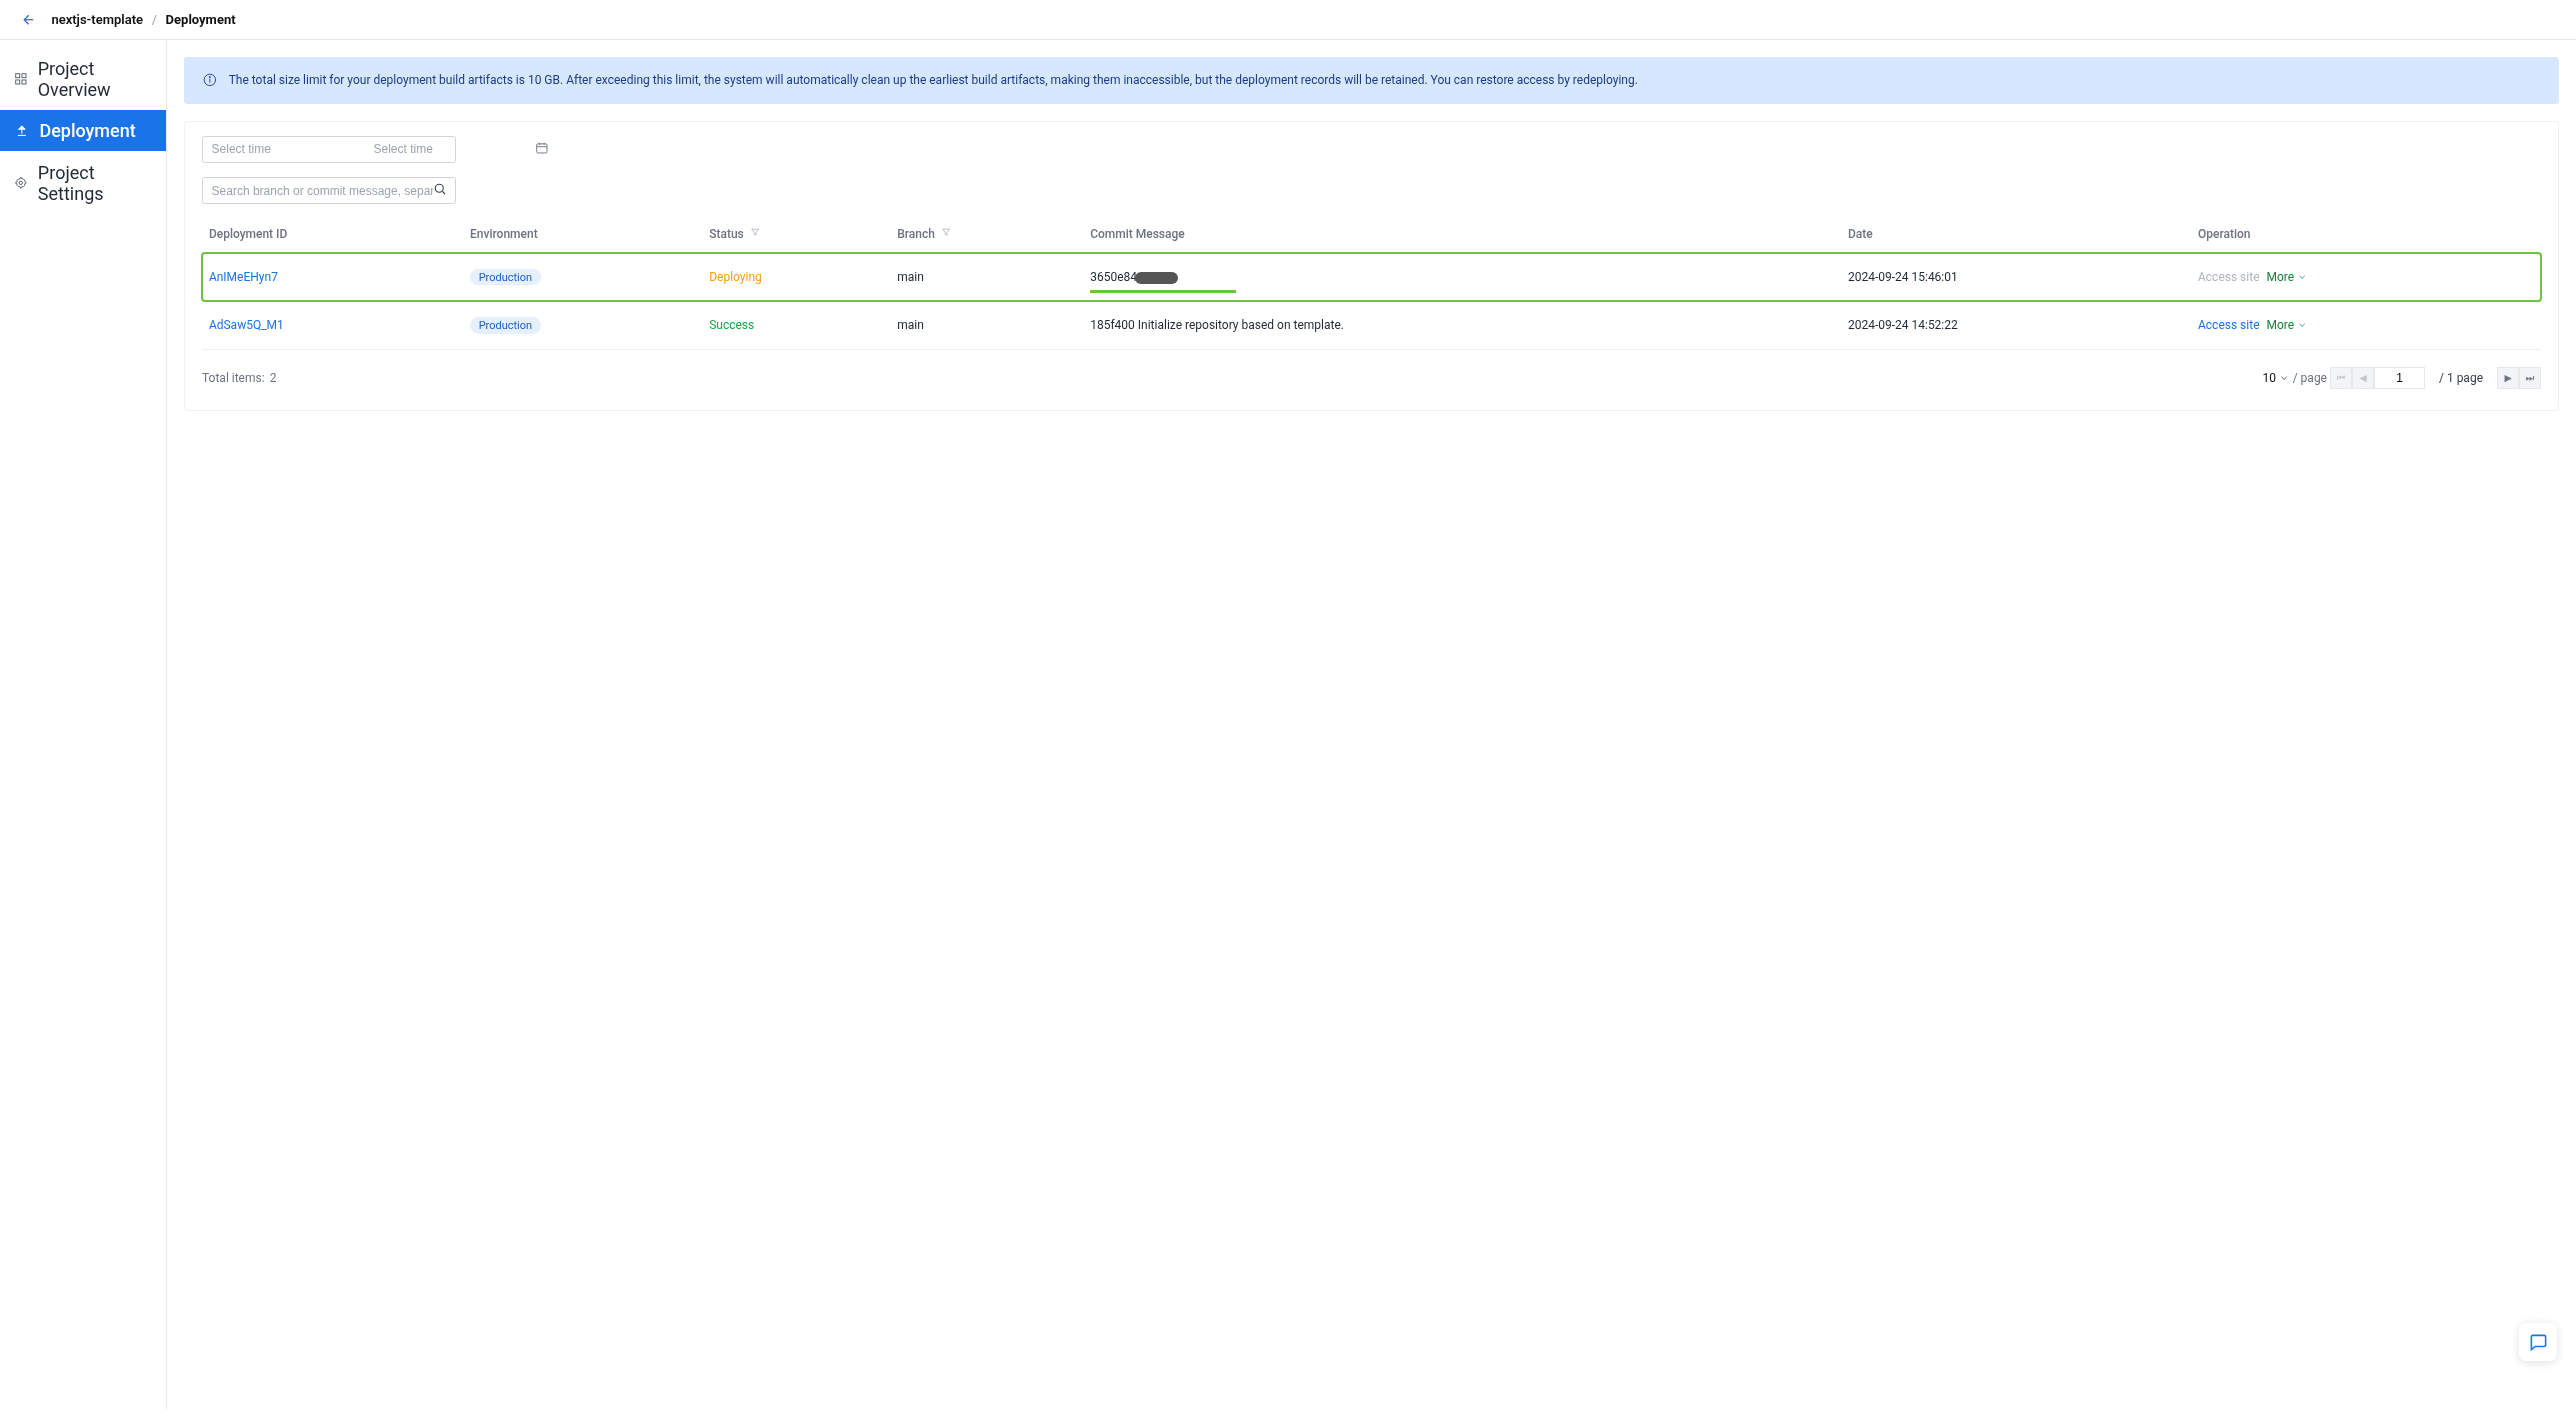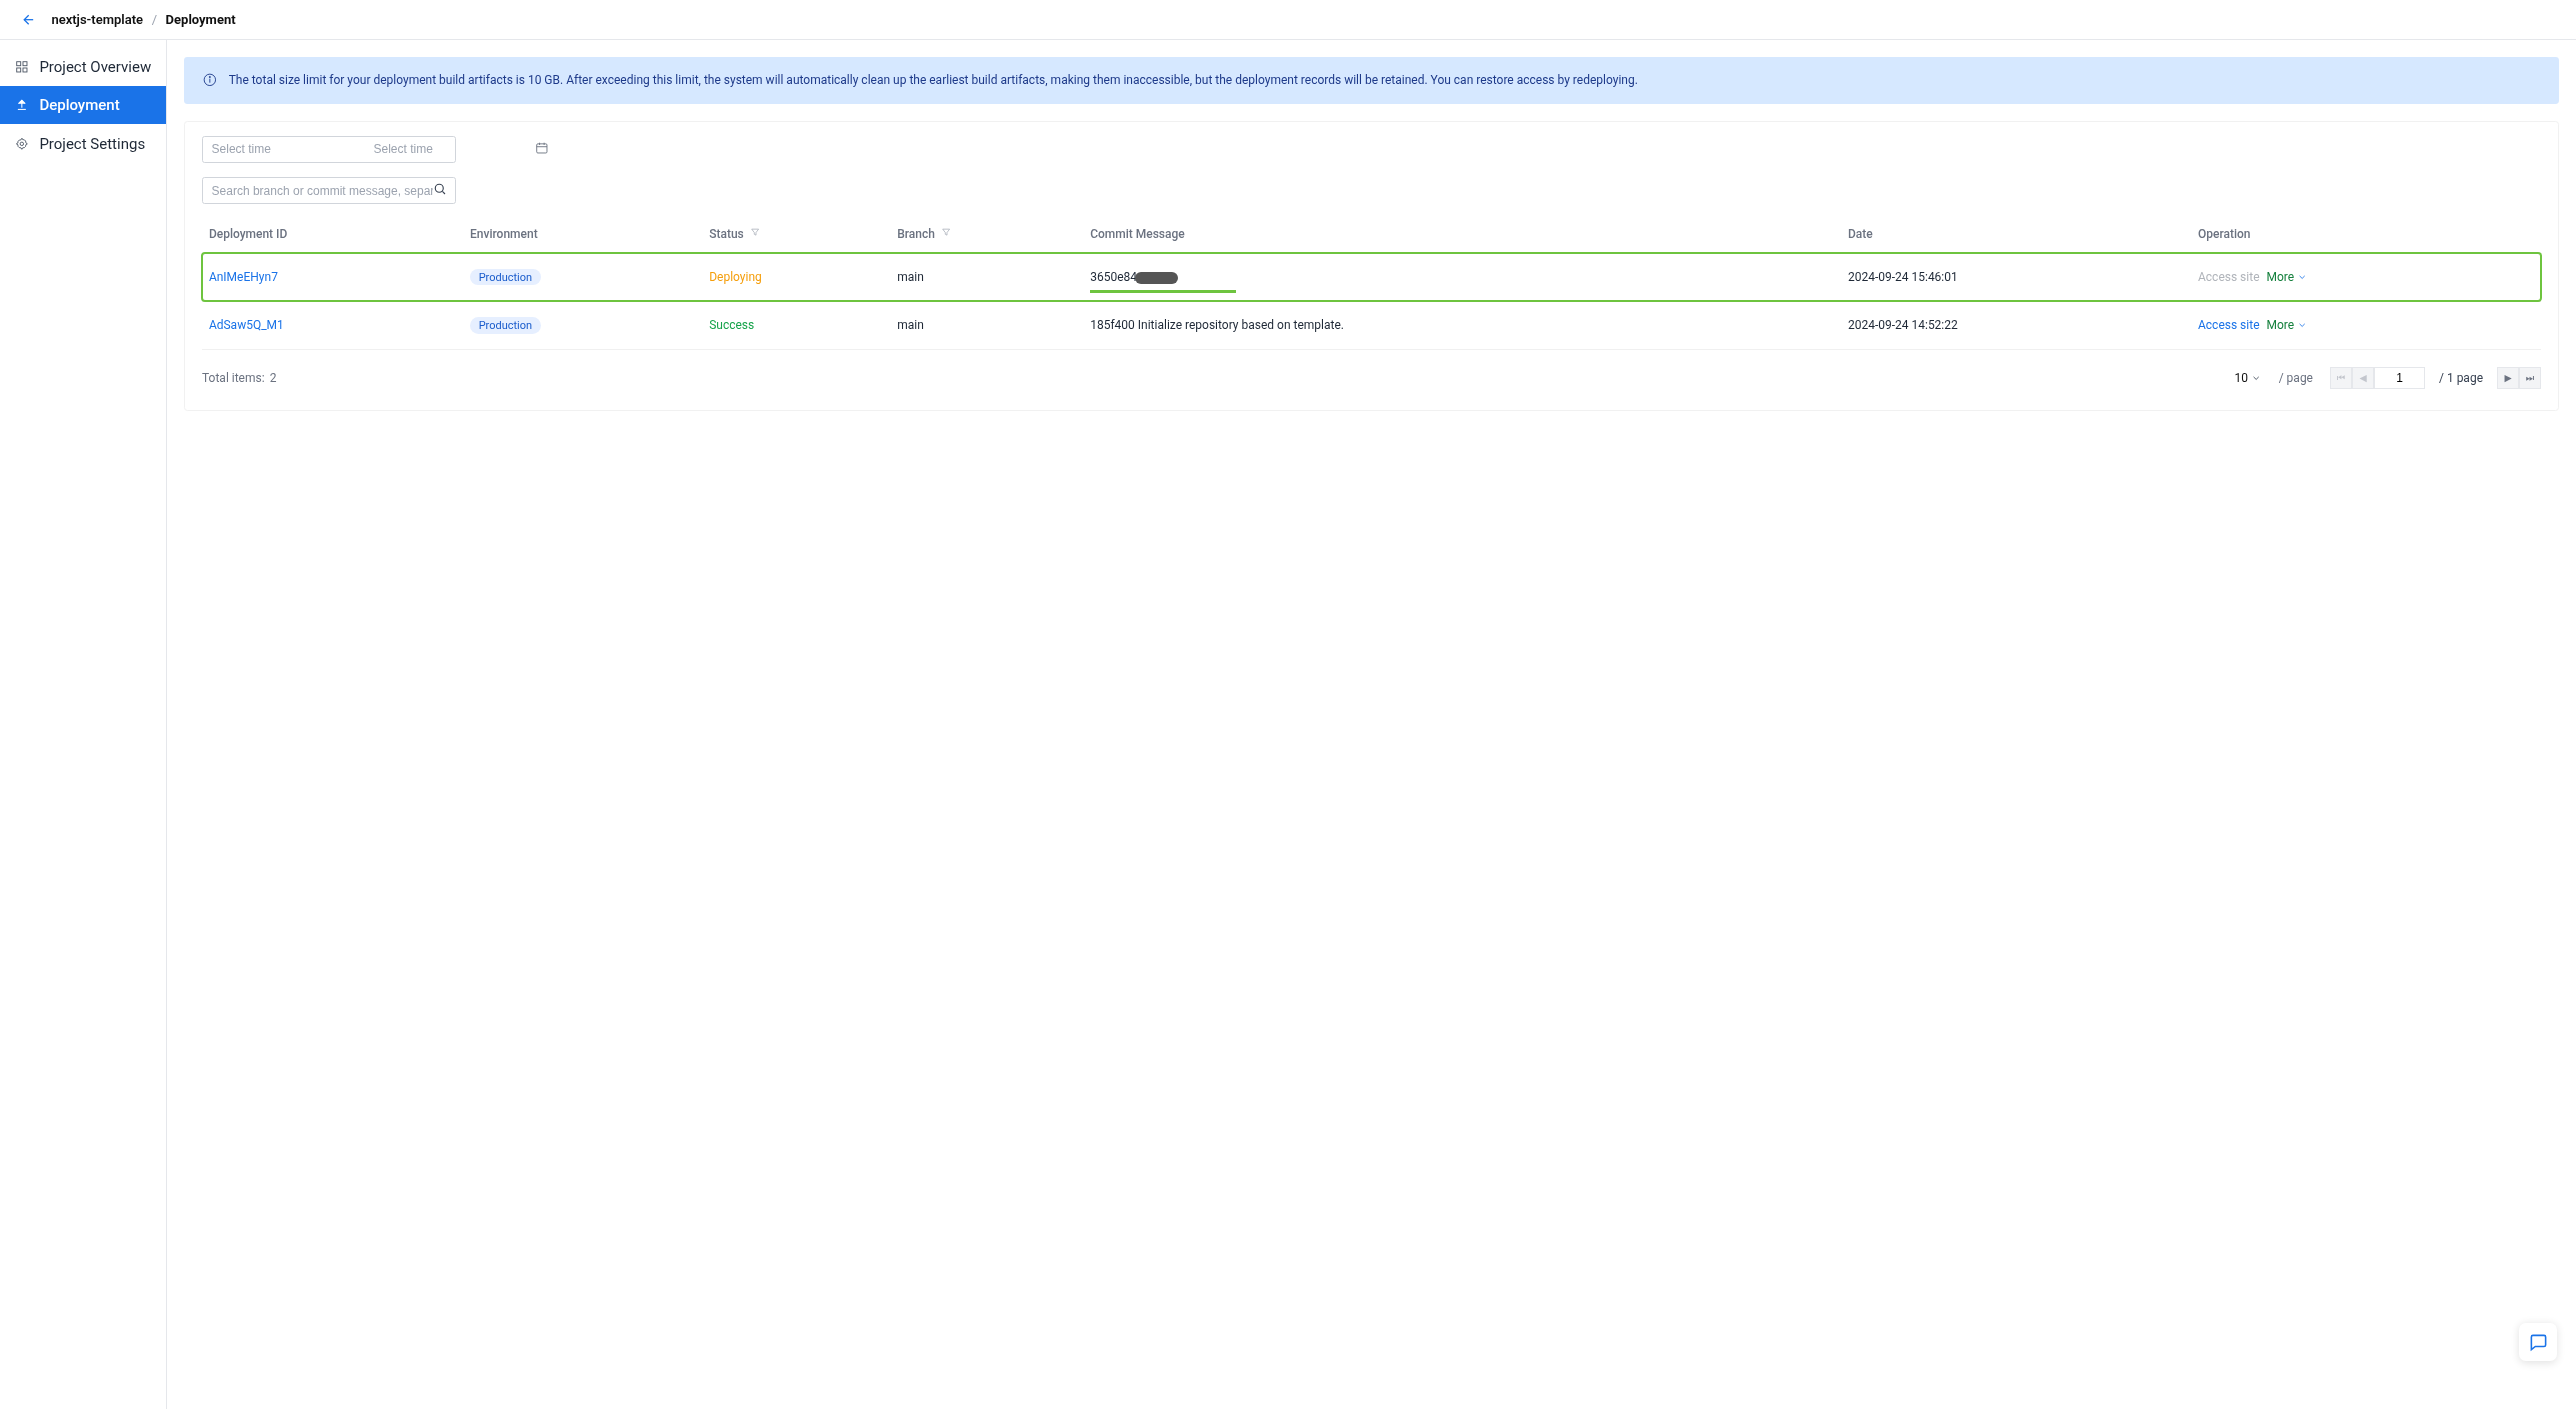--- a/index.html
+++ b/index.html
@@ -40,21 +40,21 @@
     width: 167px;
     border-right: 0.9px solid #e5e7eb;
     padding-top: 6.9px;
   }
   .side-item {
     display: flex;
     align-items: center;
     gap: 10.3px;
     padding: 10.3px 13.7px;
     cursor: pointer;
-    font-size: 15px;
+    font-size: 18px;
     color: #1f2937;
   }
   .side-item.active {
     background: #1a73e8;
     color: #fff;
     font-weight: 500;
   }
   .side-item .icon { width: 15.4px; height: 15.4px; display:flex; align-items:center; justify-content:center; }
   .side-item.active .icon svg { stroke: #fff; fill: #fff; }
   .side-item .icon svg { stroke: #4b5563; }
@@ -206,21 +206,21 @@
     display: flex;
     align-items: center;
     justify-content: space-between;
     padding-top: 17px;
     color: #6b7280;
   }
   .footer-left { display:flex; gap:5.1px; }
   .footer-right {
     display: flex;
     align-items: center;
-    gap: 17px;
+    gap: 3px;
   }
   .page-size {
     display: inline-flex;
     align-items: center;
     gap: 3.4px;
     cursor: pointer;
   }
   .pager {
     display: flex;
     align-items: center;

